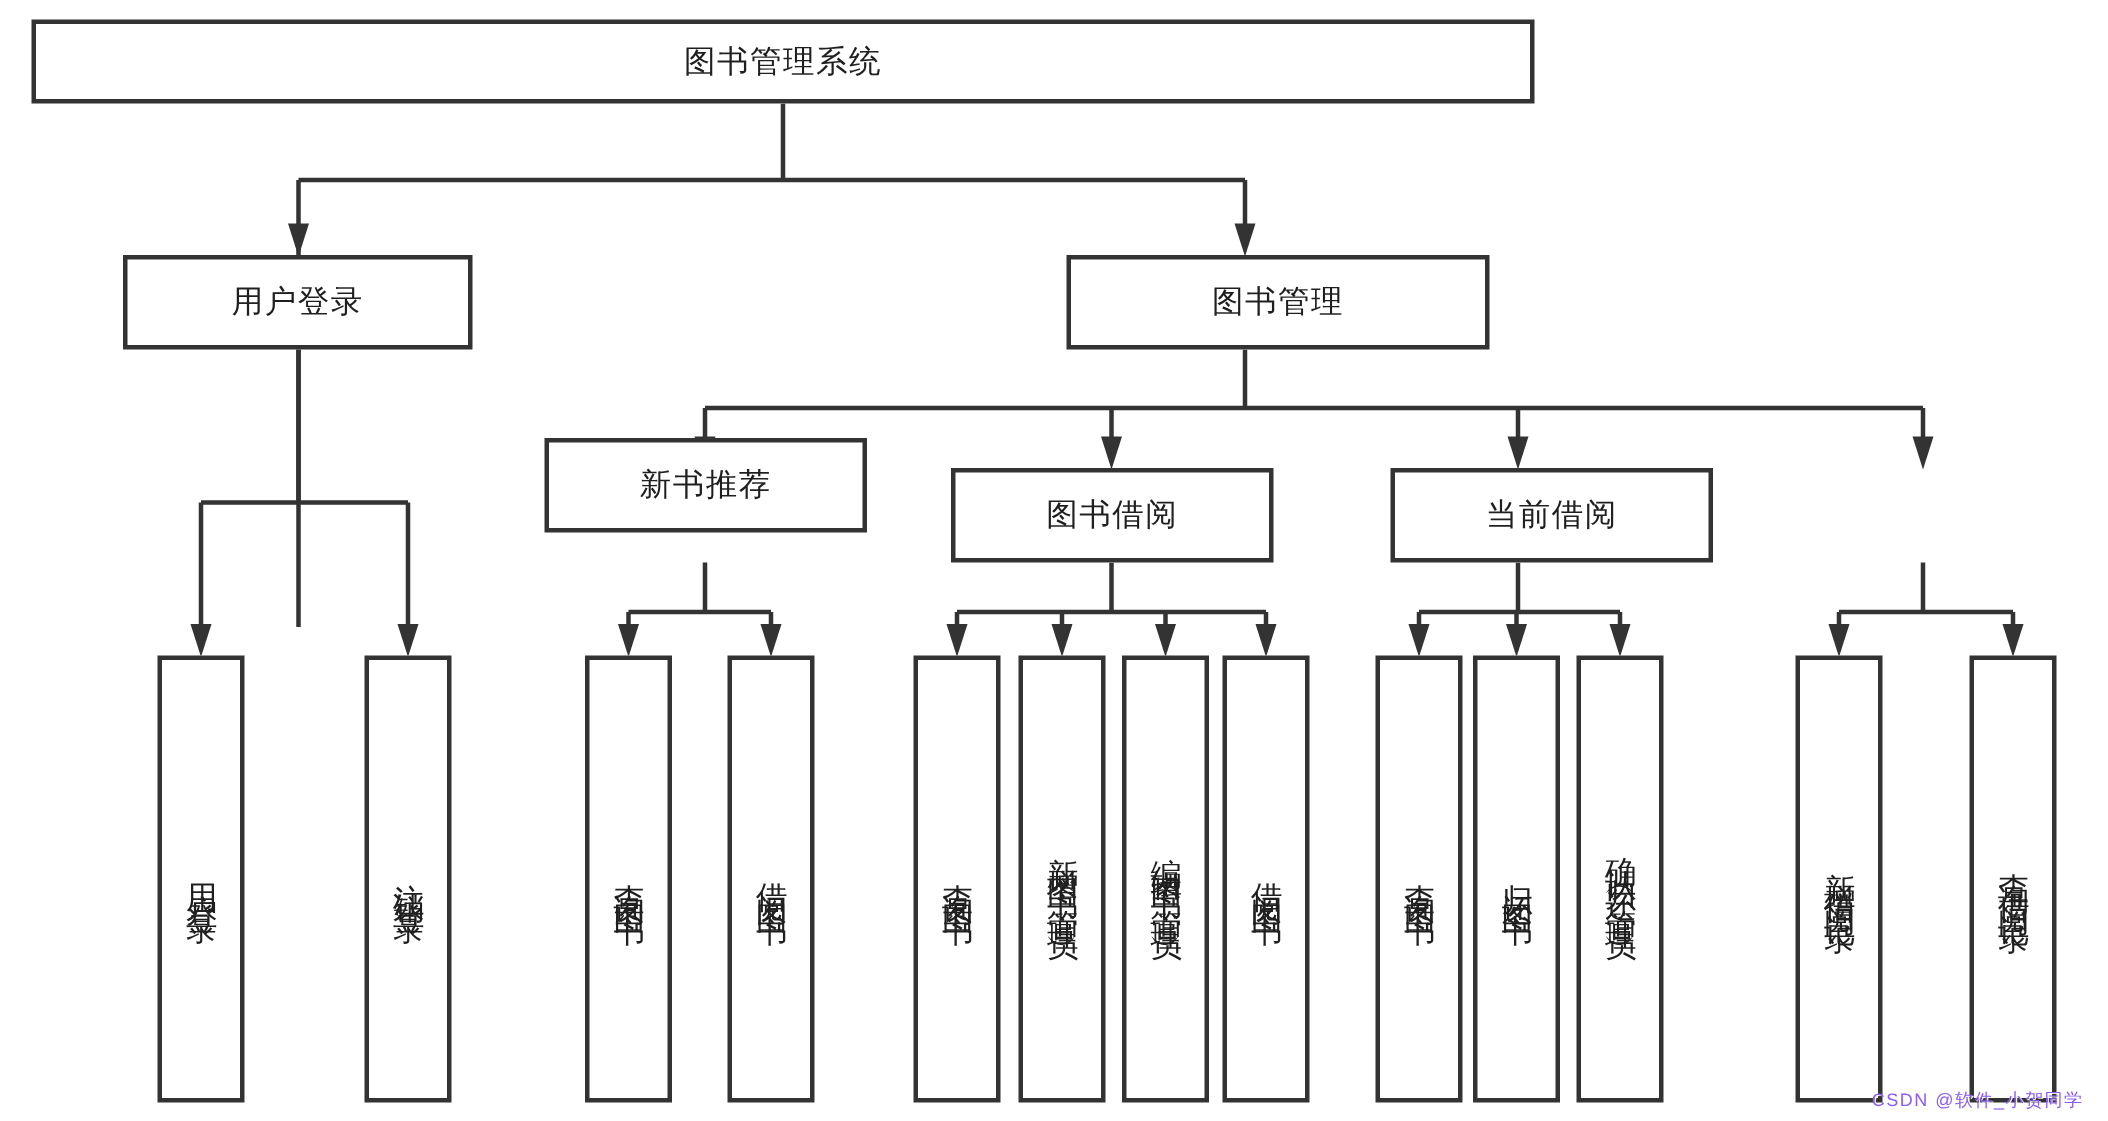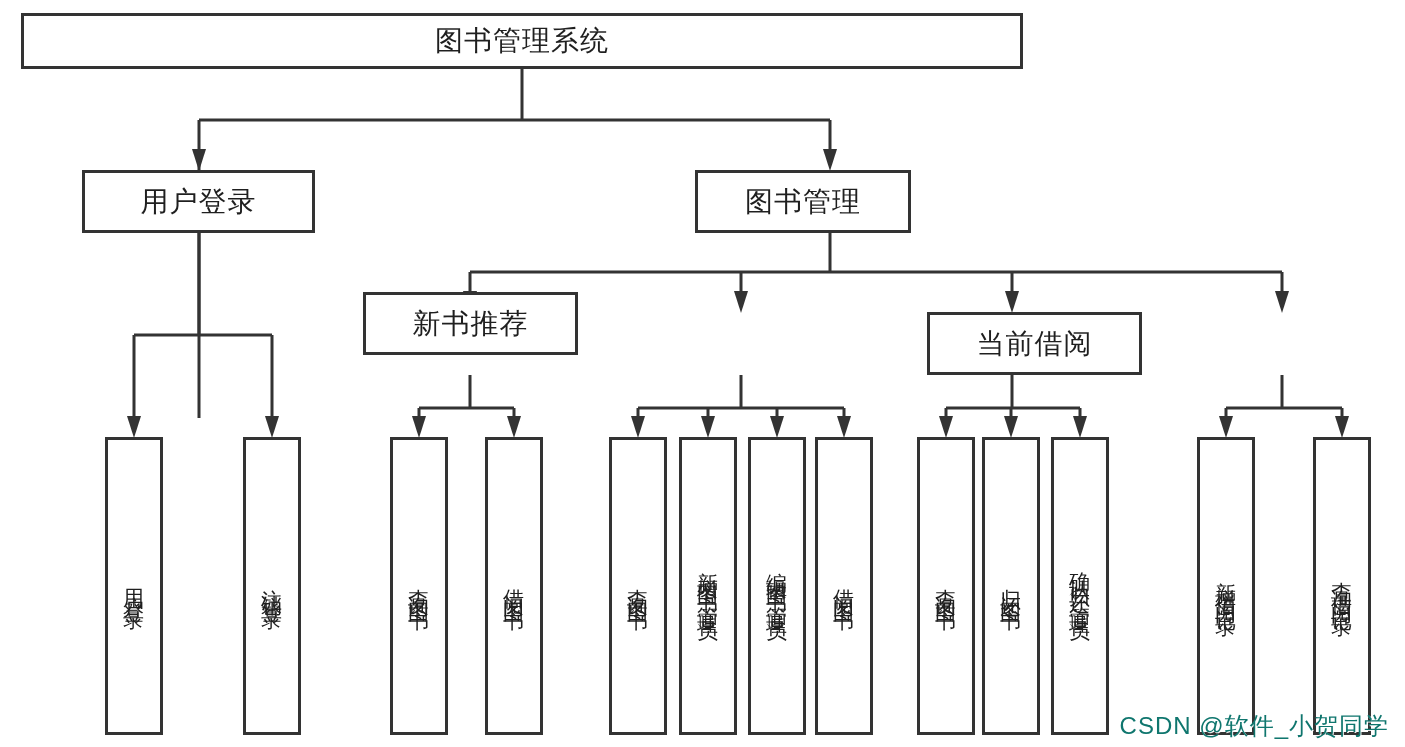--- a/index.html
+++ b/index.html
@@ -25,38 +25,38 @@
   }
   .box {
     position: absolute;
     box-sizing: border-box;
     border: 3px solid #333333;
     background: #ffffff;
     display: flex;
     align-items: center;
     justify-content: center;
     color: #1f1f1f;
-    font-size: 28px;
+    font-size: 21px;
     letter-spacing: 1px;
     line-height: 1;
     text-align: center;
   }
   .box.v {
     writing-mode: vertical-rl;
     text-orientation: mixed;
     letter-spacing: 7px;
     font-size: 21px;
     padding: 6px 0;
   }
   .watermark {
     position: absolute;
     right: 16px;
     bottom: 5px;
-    font-size: 24px;
-    color: #0f766e;
+    font-size: 12px;
+    color: #8b5cf6;
     letter-spacing: 1px;
     text-shadow: 1px 1px 0 rgba(255,255,255,0.9);
     white-space: nowrap;
   }
 </style>
 </head>
 <body>
 
 <div class="stage">
 
@@ -99,23 +99,24 @@
       <polygon points="1004,416 1018,416 1011,438"></polygon>
       <polygon points="1073,416 1087,416 1080,438"></polygon>
       <polygon points="1219,416 1233,416 1226,438"></polygon>
       <polygon points="1335,416 1349,416 1342,438"></polygon>
     </g>
   </svg>
 
   <div class="box" style="left:21px; top:13px; width:1002px; height:56px;">图书管理系统</div>
 
   <div class="box" style="left:82px; top:170px; width:233px; height:63px;">用户登录</div>
-  <div class="box" style="left:695px; top:170px; width:216px; height:63px;">图书管理</div>
+  <div class="box" style="left:711px; top:170px; width:282px; height:63px;">图书管理</div>
 
   <div class="box" style="left:363px; top:292px; width:215px; height:63px;">新书推荐</div>
+  <div class="box" style="left:634px; top:312px; width:215px; height:63px;">图书借阅</div>
   <div class="box" style="left:905px; top:312px; width:215px; height:63px;margin-left:22px;">当前借阅</div>
 
   <div class="box v" style="left:105px; top:437px; width:58px; height:298px;">用户登录</div>
   <div class="box v" style="left:243px; top:437px; width:58px; height:298px;">注销登录</div>
 
   <div class="box v" style="left:390px; top:437px; width:58px; height:298px;">查询图书</div>
   <div class="box v" style="left:485px; top:437px; width:58px; height:298px;">借阅图书</div>
 
   <div class="box v" style="left:609px; top:437px; width:58px; height:298px;">查询图书</div>
   <div class="box v" style="left:679px; top:437px; width:58px; height:298px;">新增图书（管理员）</div>

